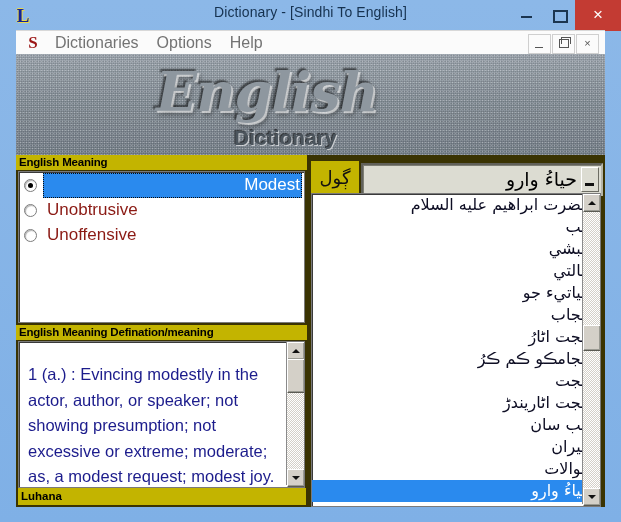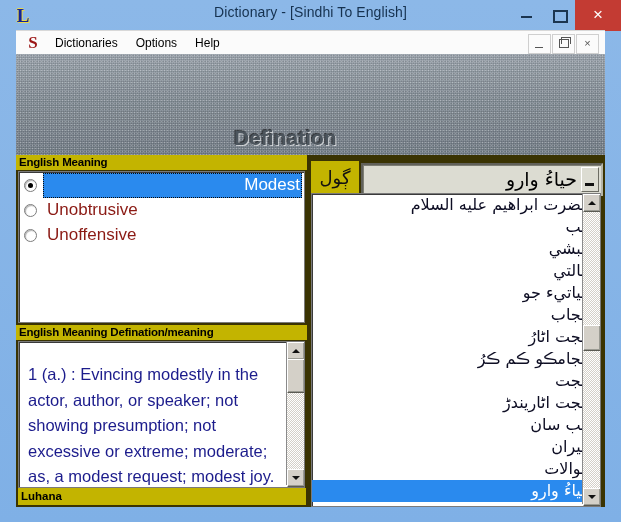--- a/index.html
+++ b/index.html
@@ -28,21 +28,21 @@
   .wb-x{position:absolute;left:0;top:0;width:46px;height:31px;color:#fff;font-size:17px;
     line-height:30px;text-align:center;font-family:"Liberation Sans",sans-serif;}
 
   
   .menustrip{position:absolute;left:16px;top:30px;width:589px;height:24px;background:#fbfbfb;
     border-top:1px solid #d8d8d8;}
   .mdi-icon{position:absolute;left:8px;top:3px;width:18px;height:18px;color:#9b1414;
     font-family:"Liberation Serif",serif;font-weight:bold;font-size:17px;line-height:18px;
     text-align:center;}
   .menus{position:absolute;left:30px;top:3px;height:18px;}
-  .menu-item{float:left;font-size:12px;color:#000000;padding:1px 9px;line-height:16px;cursor:default;}
+  .menu-item{float:left;font-size:16px;color:#737373;padding:1px 9px;line-height:16px;cursor:default;}
 
   .mdibtns{position:absolute;right:6px;top:3px;height:18px;}
   .mdibtn{float:left;width:21px;height:18px;border:1px solid #cfcfcf;background:#fbfbfb;
     margin-left:1px;position:relative;}
   .mdibtn i{position:absolute;color:#555;font-style:normal;font-size:11px;line-height:17px;
     width:21px;text-align:center;left:0;top:0;}
   .mdi-m{position:absolute;left:6px;top:12px;width:8px;height:1px;background:#555;}
   .mdi-r{position:absolute;left:6px;top:4px;width:8px;height:7px;border:1px solid #555;}
   .mdi-r:before{content:"";position:absolute;left:1px;top:-3px;width:8px;height:6px;
     border:1px solid #555;border-bottom:none;}
@@ -178,21 +178,22 @@
         <div class="mdi-r"></div>
       </div>
       <div class="mdibtn">
         <i>×</i>
       </div>
     </div>
   </div>
 
   <div class="banner">
     <div class="banner-noise"></div>
-    <div class="dict-word">Defination</div>
+    <div class="eng-word">English</div>
+    <div class="dict-word">Dictionary</div>
   </div>
 
   <div class="body-area">
 
     <div class="left-col">
       <div class="panel-hdr lh1">English Meaning</div>
 
       <div class="meaning-list">
         <div class="mrow sel">
           <div class="selbar"></div>

